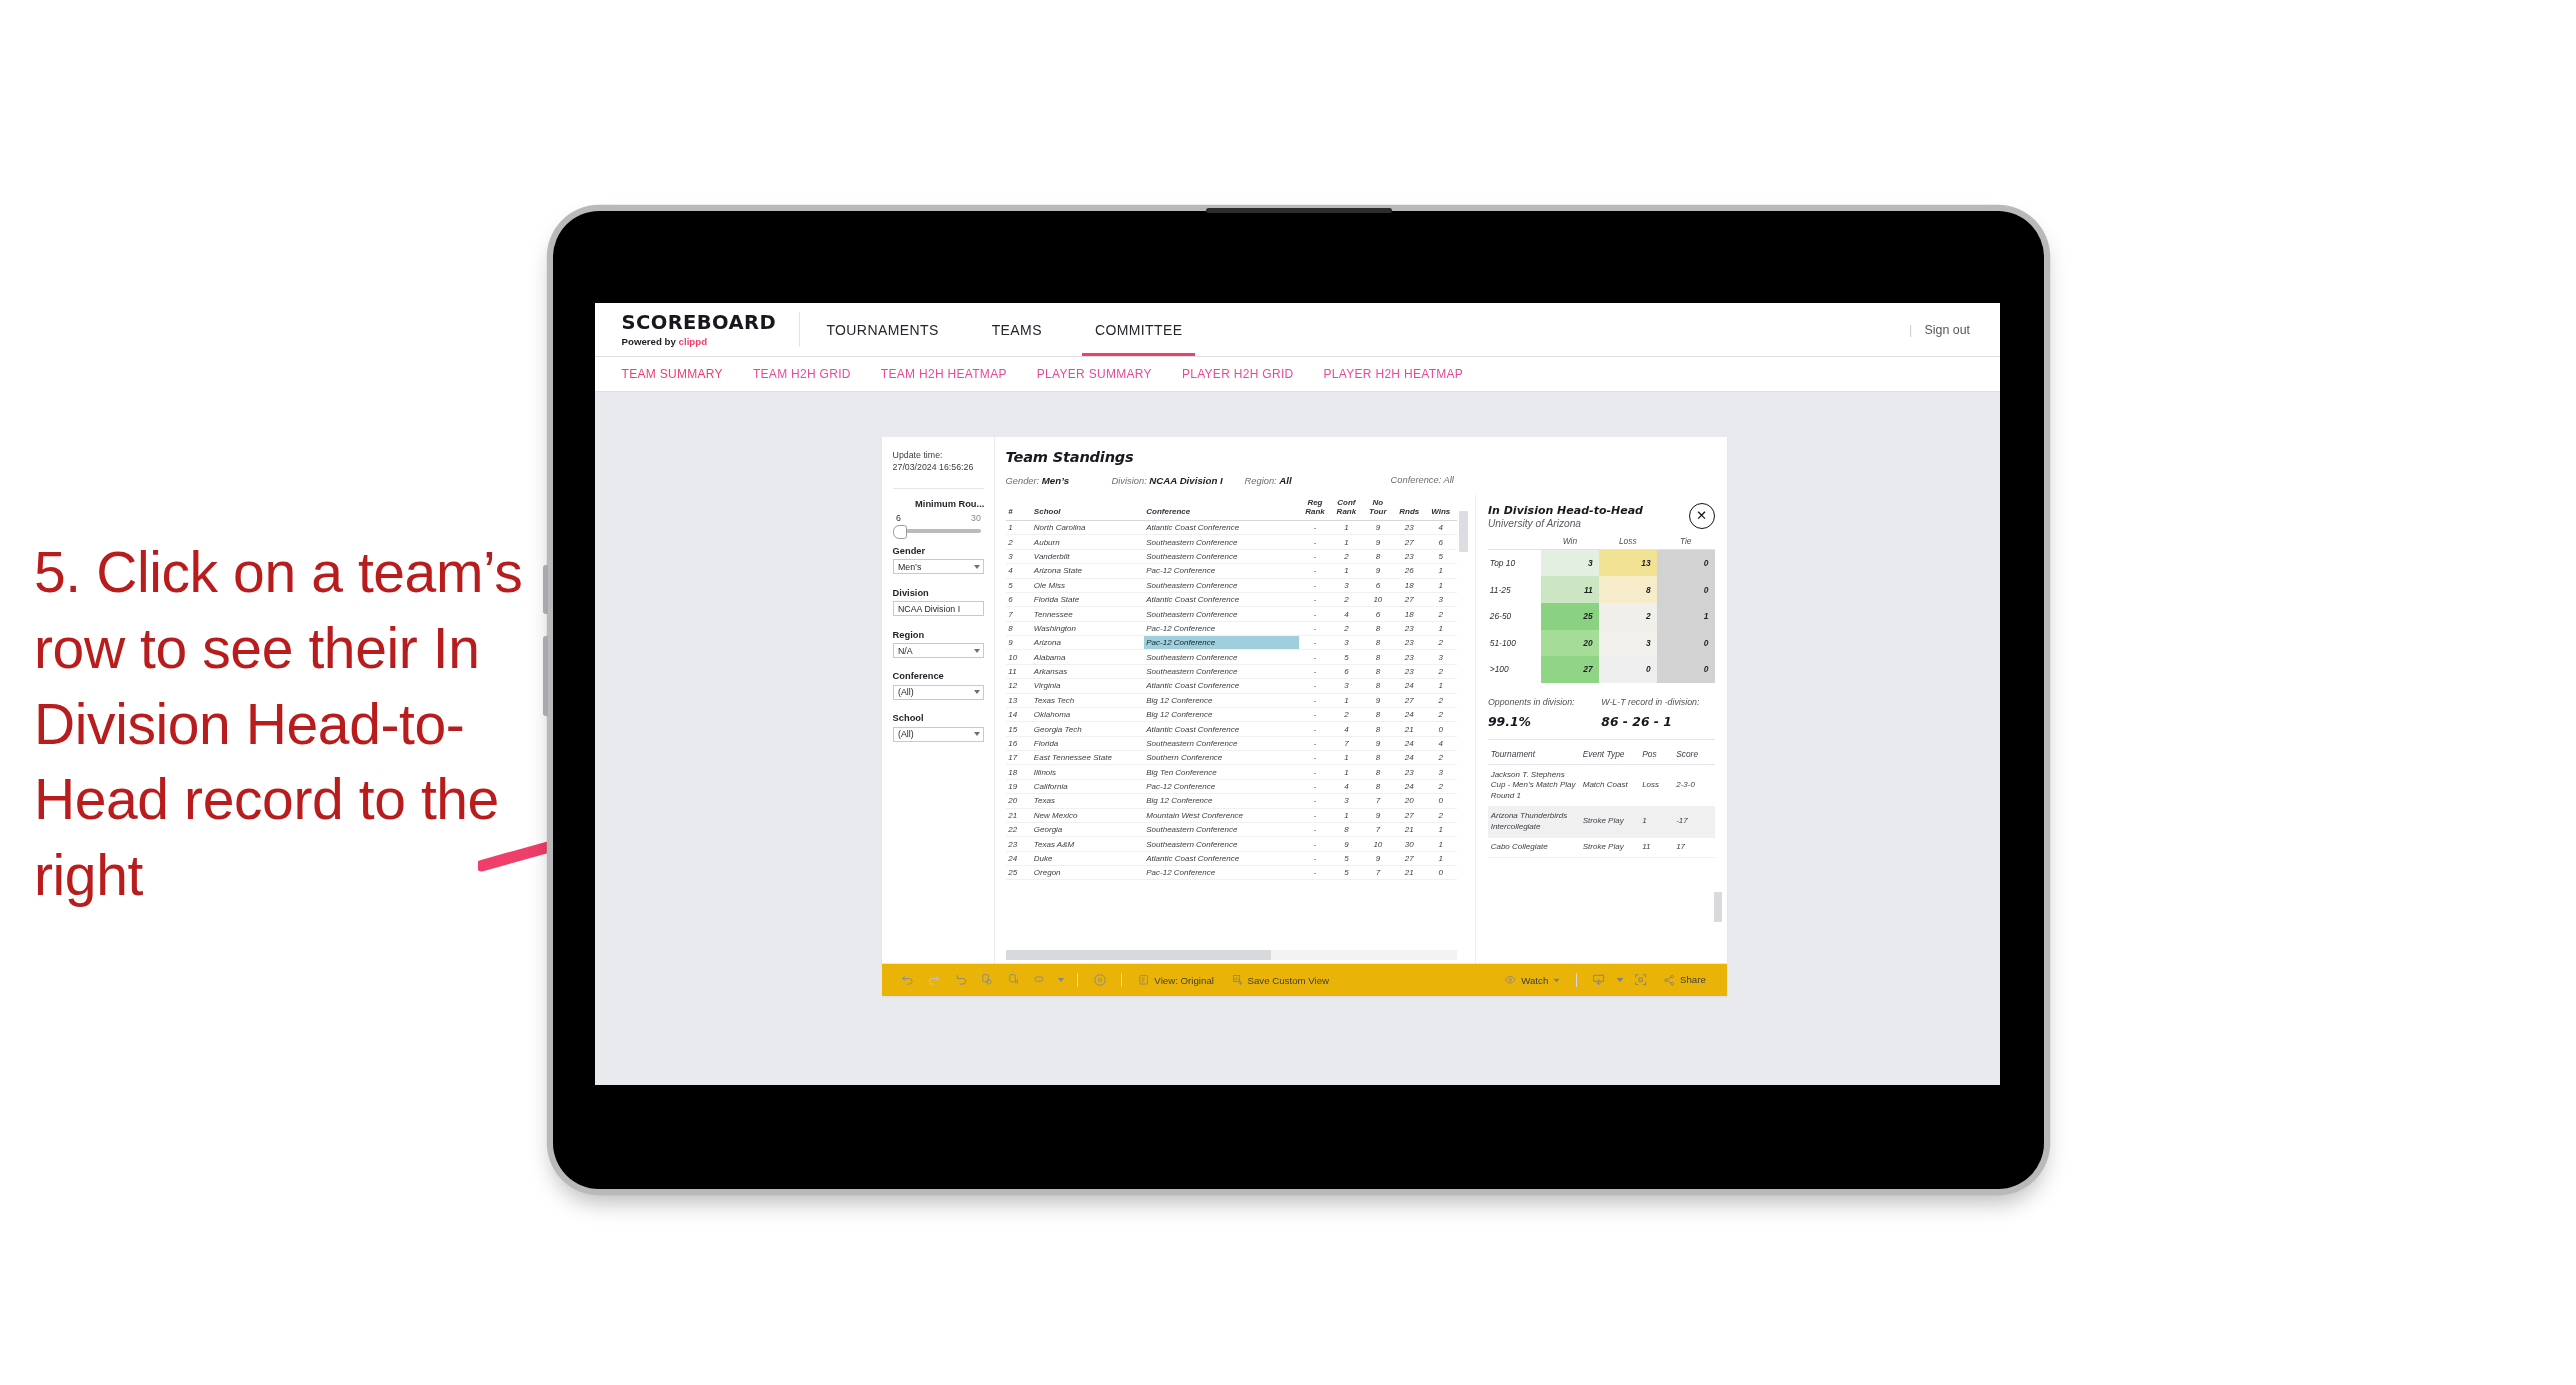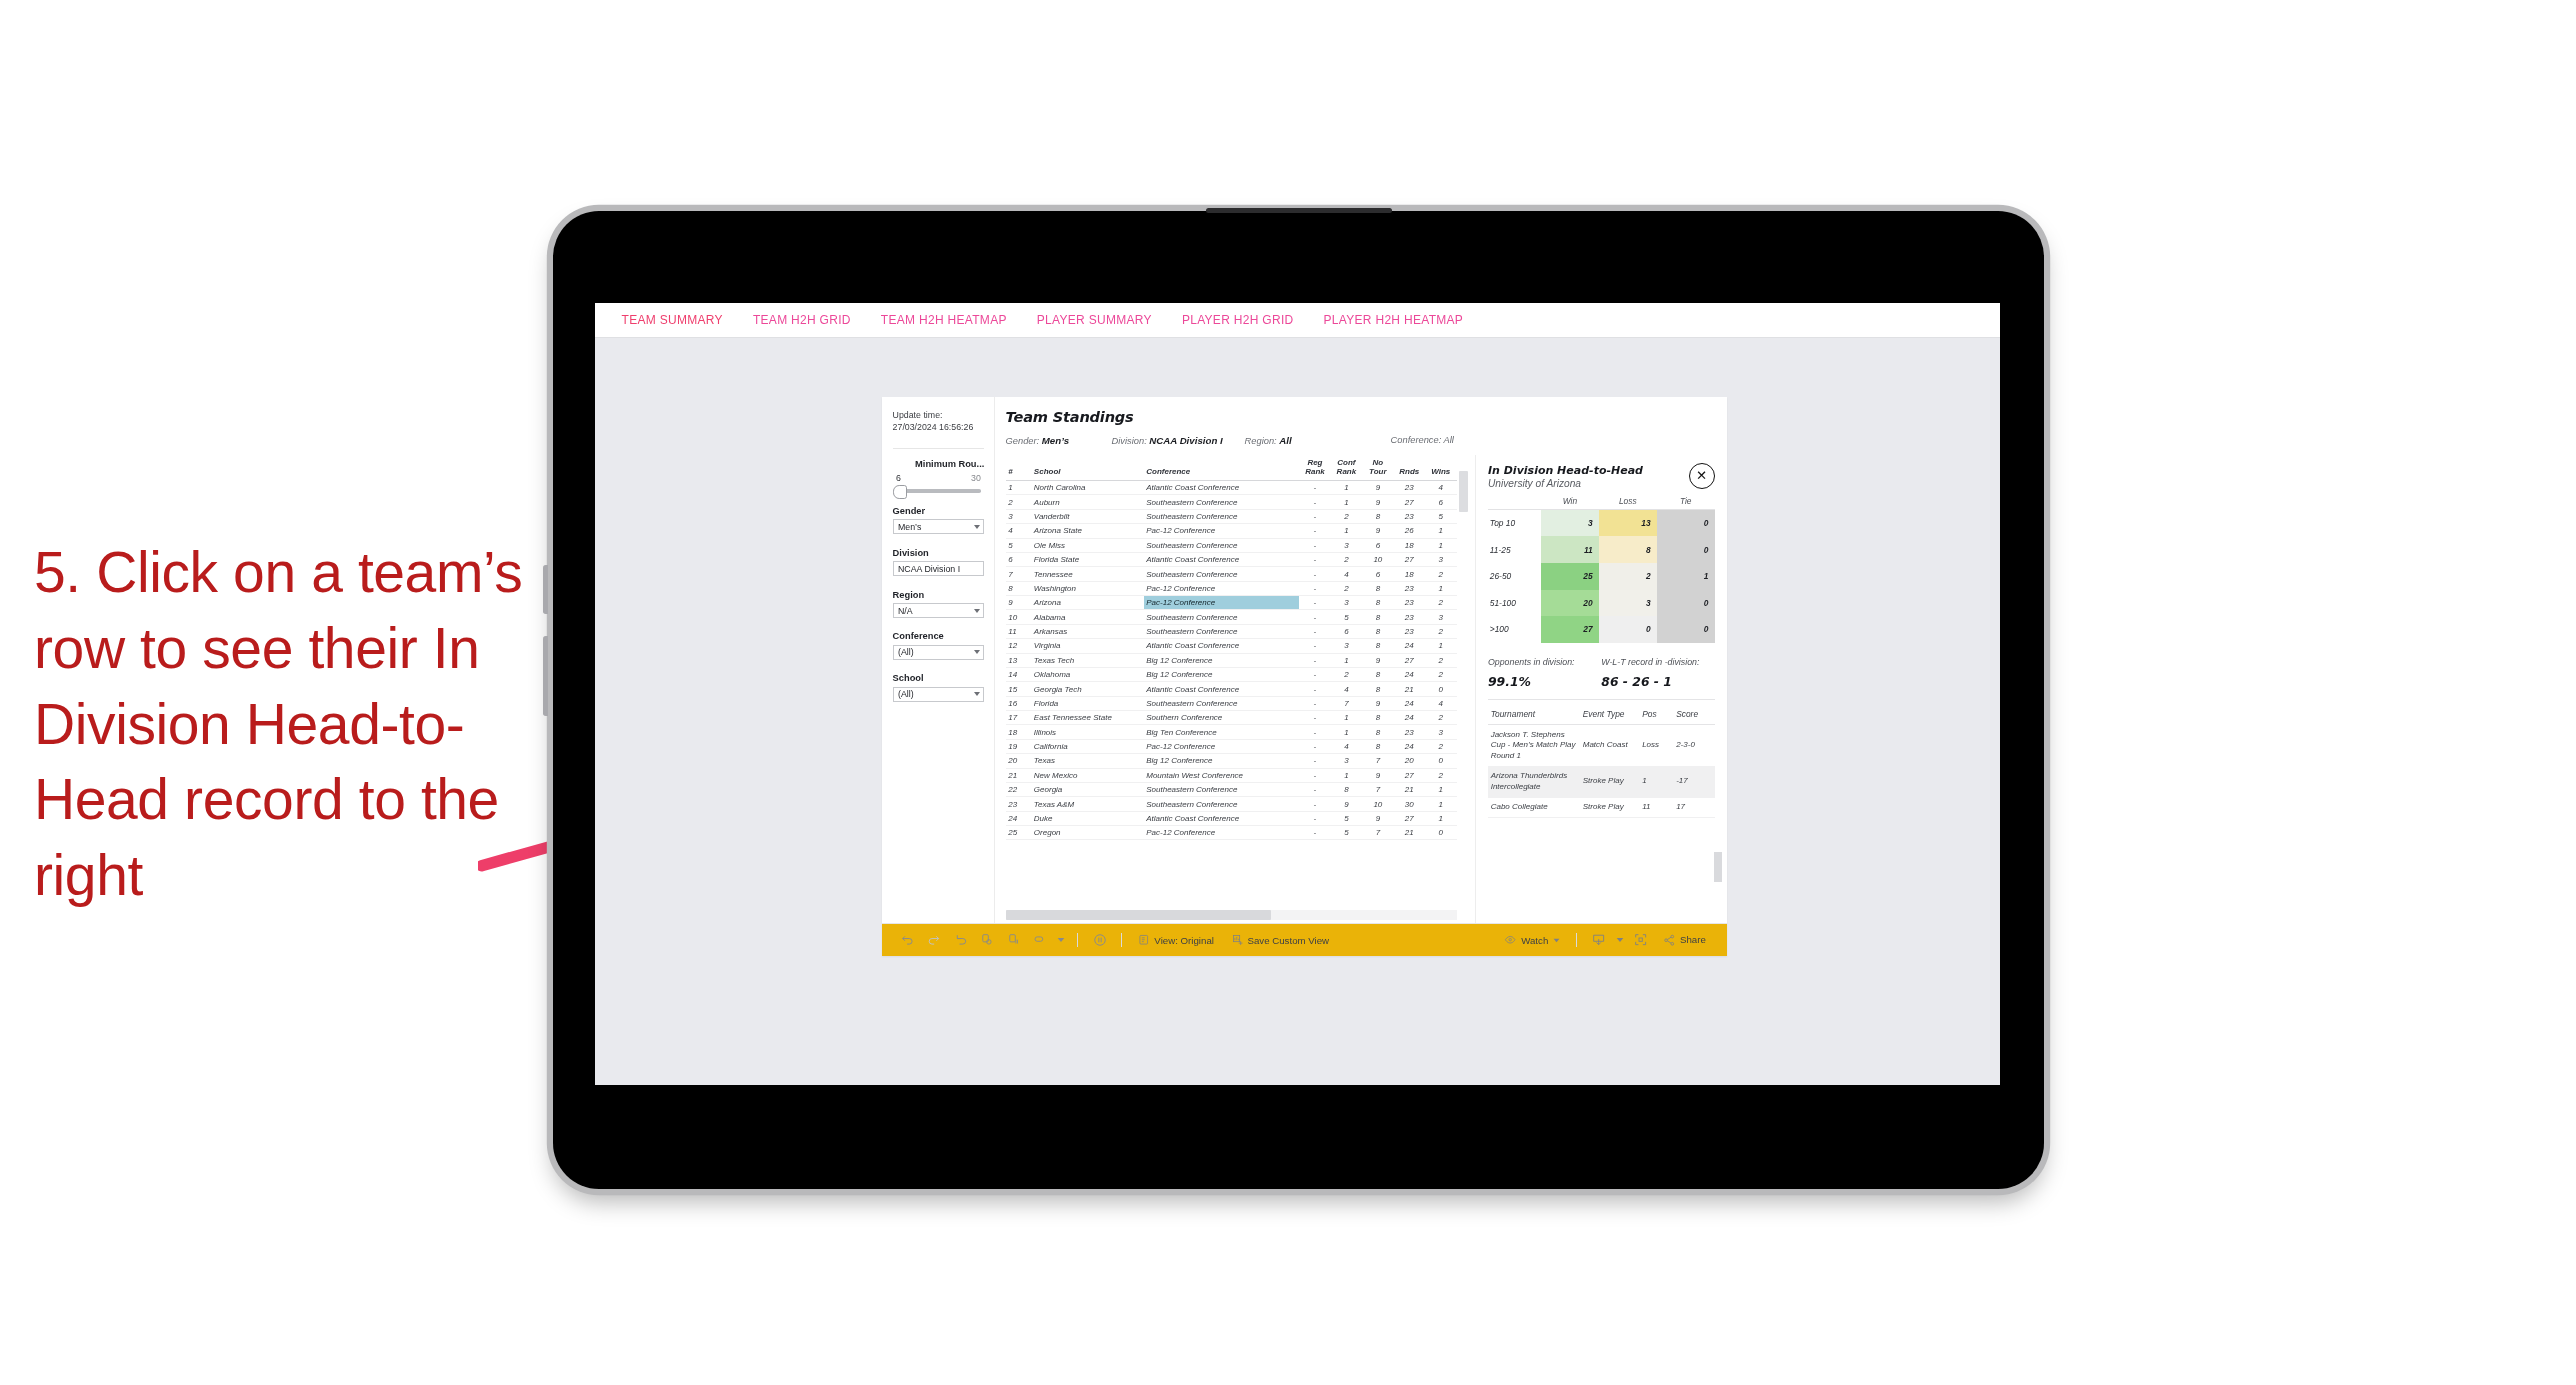--- a/index.html
+++ b/index.html
@@ -50,21 +50,21 @@
   
   .subtabs{height:34px;background:#fff;display:flex;align-items:center;
            padding-left:26.5px;gap:30px;border-bottom:0.9px solid #dfe0e3;}
   .subtab{font-size:12px;color:#ec4899;letter-spacing:0.3px;cursor:pointer;}
   .subtab.active{color:#ef3e6d;}
 
   
   .workspace{position:relative;height:696px;background:#e9eaee;}
   .viz{position:absolute;left:287px;top:45px;width:845px;height:559px;
        background:#fff;display:flex;flex-direction:column;
-       box-shadow:0 0.9px 1.8px rgba(0,0,0,.06);margin-top:14px;}
+       box-shadow:0 0.9px 1.8px rgba(0,0,0,.06);}
   .vizbody{flex:1;display:flex;min-height:0;}
 
   
   .rail{width:113px;flex:0 0 113px;border-right:0.9px solid #ececec;
         padding:11.5px 9.7px 0 10.6px;box-sizing:border-box;}
   .upd{font-size:8.8px;color:#3b3d42;line-height:1.45;}
   .railrule{height:0.9px;background:#e6e6e6;margin:14px 0 10.6px 0;}
   .fgroup{margin-bottom:13.3px;}
   .flabel{font-size:9.3px;font-weight:bold;color:#1f2127;margin-bottom:3.5px;}
   .flabel.center{text-align:right;padding-left:8.8px;}
@@ -168,20 +168,36 @@
 <svg class="arrow-svg" viewBox="0 0 640 250">
   <path d="M4 218 L520 74" stroke="#ee3e69" stroke-width="13" fill="none" stroke-linecap="round"></path>
   <path d="M560 64 L492 46 L505 103 Z" fill="#ee3e69"></path>
 </svg>
 
 <div class="device">
   <div class="cam"></div>
 
   <div class="screen">
 
+    <div class="topnav">
+      <div class="brandbox">
+        <div class="brand">SCOREBOARD</div>
+        <div class="poweredby"><span>Powered by </span><i>clippd</i></div>
+      </div>
+      <div class="navsep"></div>
+      <div class="navitems">
+        <div class="navitem">TOURNAMENTS</div>
+        <div class="navitem">TEAMS</div>
+        <div class="navitem active">COMMITTEE</div>
+      </div>
+      <div class="navright">
+        <span class="bar">|</span>
+        <span>Sign out</span>
+      </div>
+    </div>
 
     <div class="subtabs">
       <div class="subtab active">TEAM SUMMARY</div>
       <div class="subtab">TEAM H2H GRID</div>
       <div class="subtab">TEAM H2H HEATMAP</div>
       <div class="subtab">PLAYER SUMMARY</div>
       <div class="subtab">PLAYER H2H GRID</div>
       <div class="subtab">PLAYER H2H HEATMAP</div>
     </div>
 

